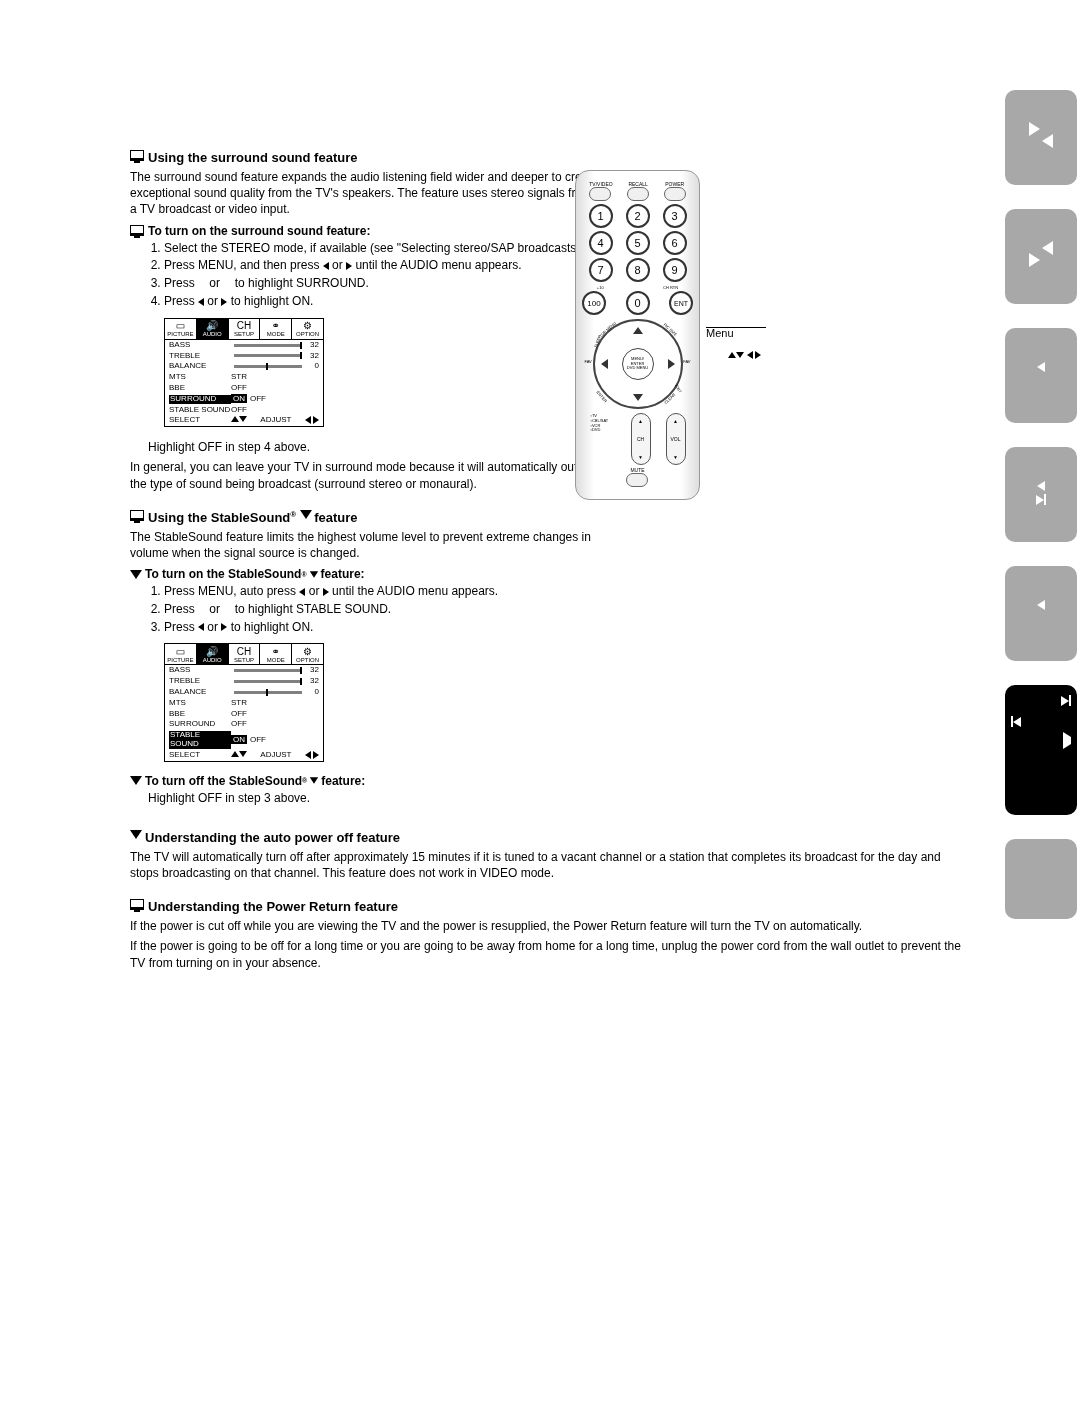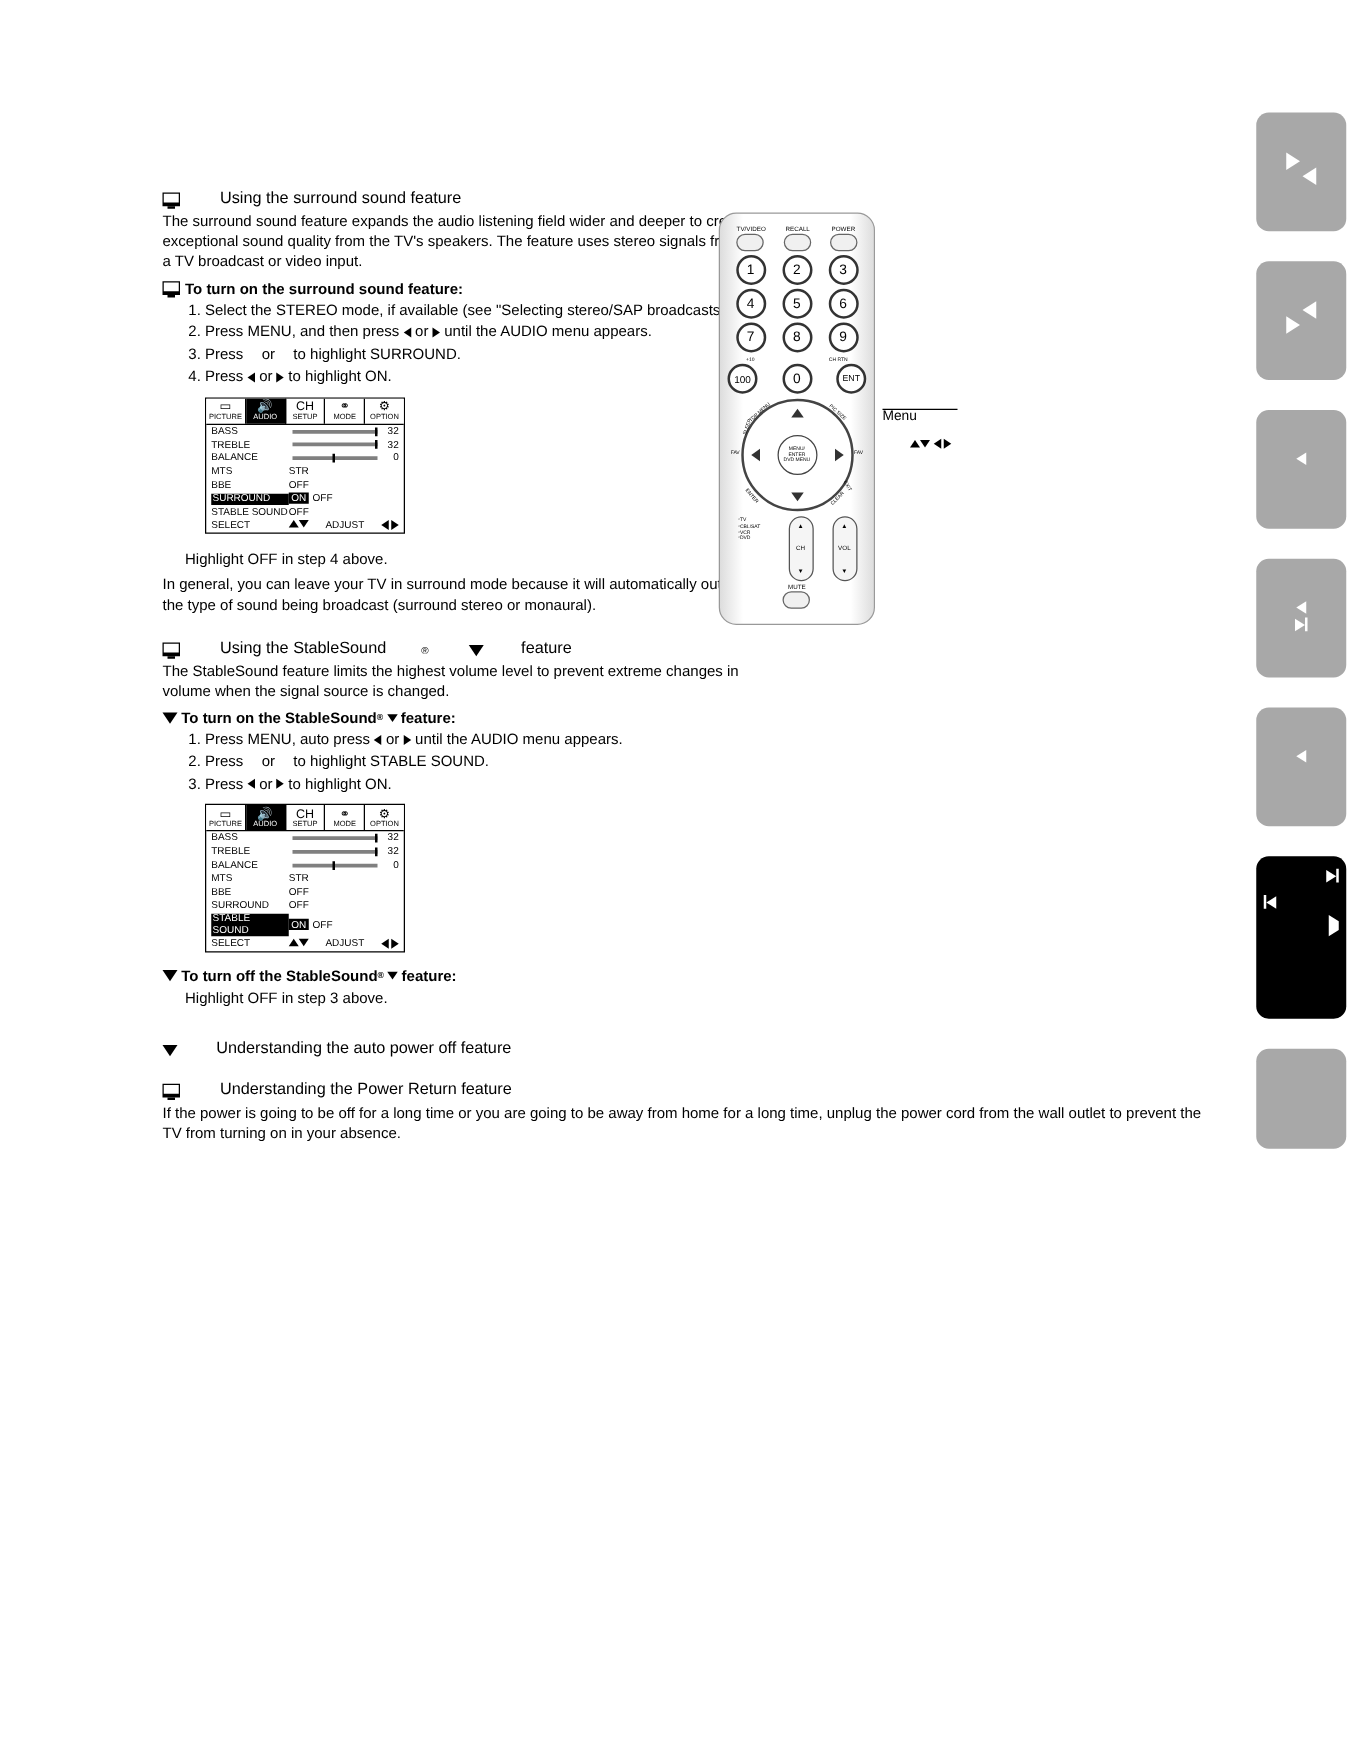--- a/index.html
+++ b/index.html
@@ -1,21 +1,21 @@
 <!DOCTYPE html>
 <html><head>
 <meta charset="utf-8">
 <style>
   * { box-sizing: border-box; margin: 0; padding: 0; }
   body { font-family: Arial, Helvetica, sans-serif; background: #fff; width: 1080px; height: 1405px; position: relative; }
   .page { padding: 150px 40px 40px 130px; position: relative; }
   .main-col { width: 610px; float: left; }
   .remote-col { position: absolute; left: 575px; top: 170px; width: 200px; }
   .sidebar { position: absolute; right: 0; top: 90px; width: 75px; }
-  h2 { font-size: 13px; font-weight: normal; margin-bottom: 4px; display: flex; align-items: flex-end; gap: 28px; }
+  h2 { font-size: 13px; font-weight: bold; margin-bottom: 4px; display: flex; align-items: flex-start; }
   h3 { font-size: 12px; font-weight: bold; margin: 6px 0 2px 0; display: flex; align-items: center; }
   p { font-size: 12px; line-height: 1.35; margin-bottom: 4px; }
   ol { margin-left: 34px; font-size: 12px; line-height: 1.4; }
   li { margin-bottom: 1px; }
   .tv-icon { display:inline-block; width:14px; height:11px; background:#000; margin-right:4px; position:relative; vertical-align:middle;}
   .tv-icon::before{content:"";position:absolute;top:1px;left:1px;right:1px;bottom:3px;background:#fff;}
   .tv-icon::after{content:"";position:absolute;bottom:-2px;left:4px;width:6px;height:2px;background:#000;}
   .tri-dn { display:inline-block; width:0;height:0;border-left:6px solid transparent;border-right:6px solid transparent;border-top:9px solid #000;margin-right:3px;vertical-align:middle;}
   .tri-l{display:inline-block;width:0;height:0;border-top:4px solid transparent;border-bottom:4px solid transparent;border-right:6px solid #000;vertical-align:middle;}
   .tri-r{display:inline-block;width:0;height:0;border-top:4px solid transparent;border-bottom:4px solid transparent;border-left:6px solid #000;vertical-align:middle;}
@@ -248,25 +248,27 @@
     <p style="margin-left:18px;">Highlight OFF in step 3 above.</p>
 
     <div style="height:20px;"></div>
   </div>
 
   <div class="section-wide">
     <h2>
         <span class="tri-dn"></span>
         <span>Understanding the auto power off feature</span>
       </h2>
+    <p>The TV will automatically turn off after approximately 15 minutes if it is tuned to a vacant channel or a station that completes its broadcast for the day and stops broadcasting on that channel. This feature does not work in VIDEO mode.</p>
     <div style="height:14px;"></div>
     <h2>
         <span class="tv-icon"></span>
         <span>Understanding the Power Return feature</span>
       </h2>
+    <p>If the power is cut off while you are viewing the TV and the power is resupplied, the Power Return feature will turn the TV on automatically.</p>
     <p>If the power is going to be off for a long time or you are going to be away from home for a long time, unplug the power cord from the wall outlet to prevent the TV from turning on in your absence.</p>
   </div>
 
   <div class="remote-col">
     <div class="remote">
       <div class="rm-row">
         <div>
             <div class="rm-lbl">TV/VIDEO</div>
             <div class="rm-btn"></div>
           </div>

